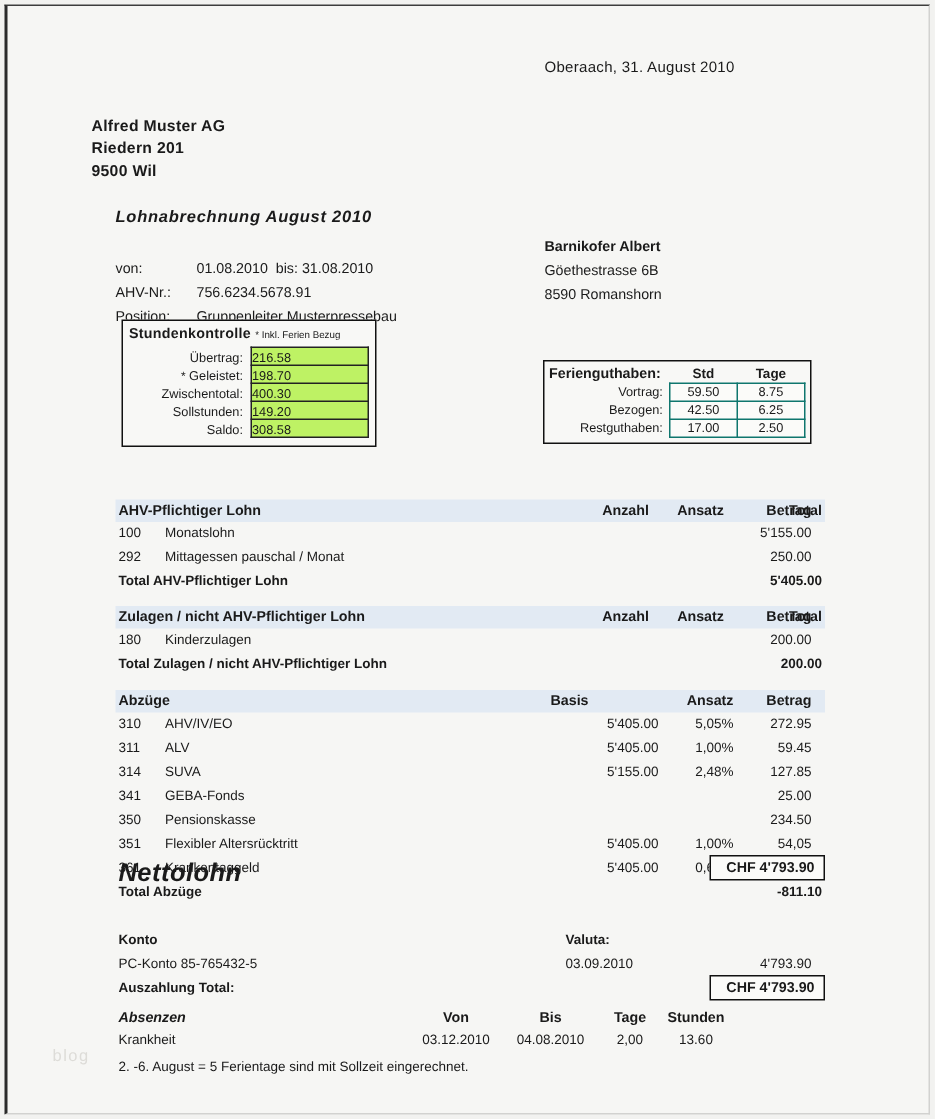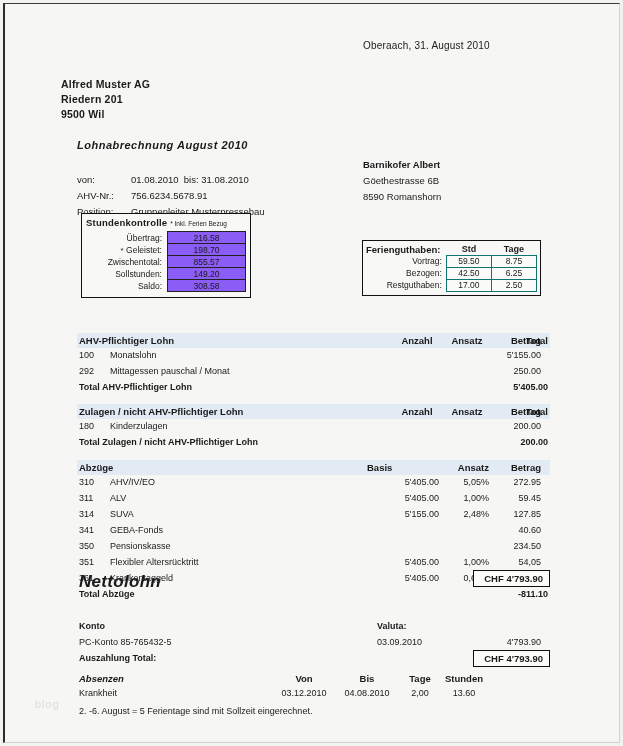--- a/index.html
+++ b/index.html
@@ -56,23 +56,23 @@
     border: 1px solid #111;
     background: #f8f8f6;
     padding: 3px 4px 5px 4px;
   }
   .skTitle { font-size: 9.5px; font-weight: bold; letter-spacing: .2px; white-space: nowrap; }
   .skTitle .sup { font-size: 6.5px; font-weight: normal; letter-spacing: 0; }
   .skTable { width: 100%; border-collapse: collapse; margin-top: 3px; }
   .skTable td { font-size: 8.5px; padding: 0; height: 12px; }
   .skTable td.lab { text-align: right; padding-right: 5px; white-space: nowrap; }
   .skTable td.val {
-    width: 78px; text-align: center;
+    width: 78px; text-align: left;
     border: 1px solid #222;
-    background: #8b5cf6;
+    background: #bef264;
   }
   .star { font-size: 8px; }
 
   
   .fgBox {
     position: absolute; left: 357px; top: 236px;
     border: 1px solid #111;
     background: #f8f8f6;
     padding: 2px 3px 3px 3px;
   }
@@ -193,21 +193,21 @@
           <tr>
             <td class="lab"><span class="star"></span> Übertrag:</td>
             <td class="val">216.58</td>
           </tr>
           <tr>
             <td class="lab"><span class="star">*</span> Geleistet:</td>
             <td class="val">198.70</td>
           </tr>
           <tr>
             <td class="lab"><span class="star"></span> Zwischentotal:</td>
-            <td class="val">855.57</td>
+            <td class="val">400.30</td>
           </tr>
           <tr>
             <td class="lab"><span class="star"></span> Sollstunden:</td>
             <td class="val">149.20</td>
           </tr>
           <tr>
             <td class="lab"><span class="star"></span> Saldo:</td>
             <td class="val">308.58</td>
           </tr>
         </tbody>
@@ -323,21 +323,21 @@
           <span class="desc">SUVA</span>
           <span class="basis">5'155.00</span>
           <span class="ansatz">2,48%</span>
           <span class="betrag">127.85</span>
         </div>
         <div class="row">
           <span class="code">341</span>
           <span class="desc">GEBA-Fonds</span>
           <span class="basis"></span>
           <span class="ansatz"></span>
-          <span class="betrag">40.60</span>
+          <span class="betrag">25.00</span>
         </div>
         <div class="row">
           <span class="code">350</span>
           <span class="desc">Pensionskasse</span>
           <span class="basis"></span>
           <span class="ansatz"></span>
           <span class="betrag">234.50</span>
         </div>
         <div class="row">
           <span class="code">351</span>

